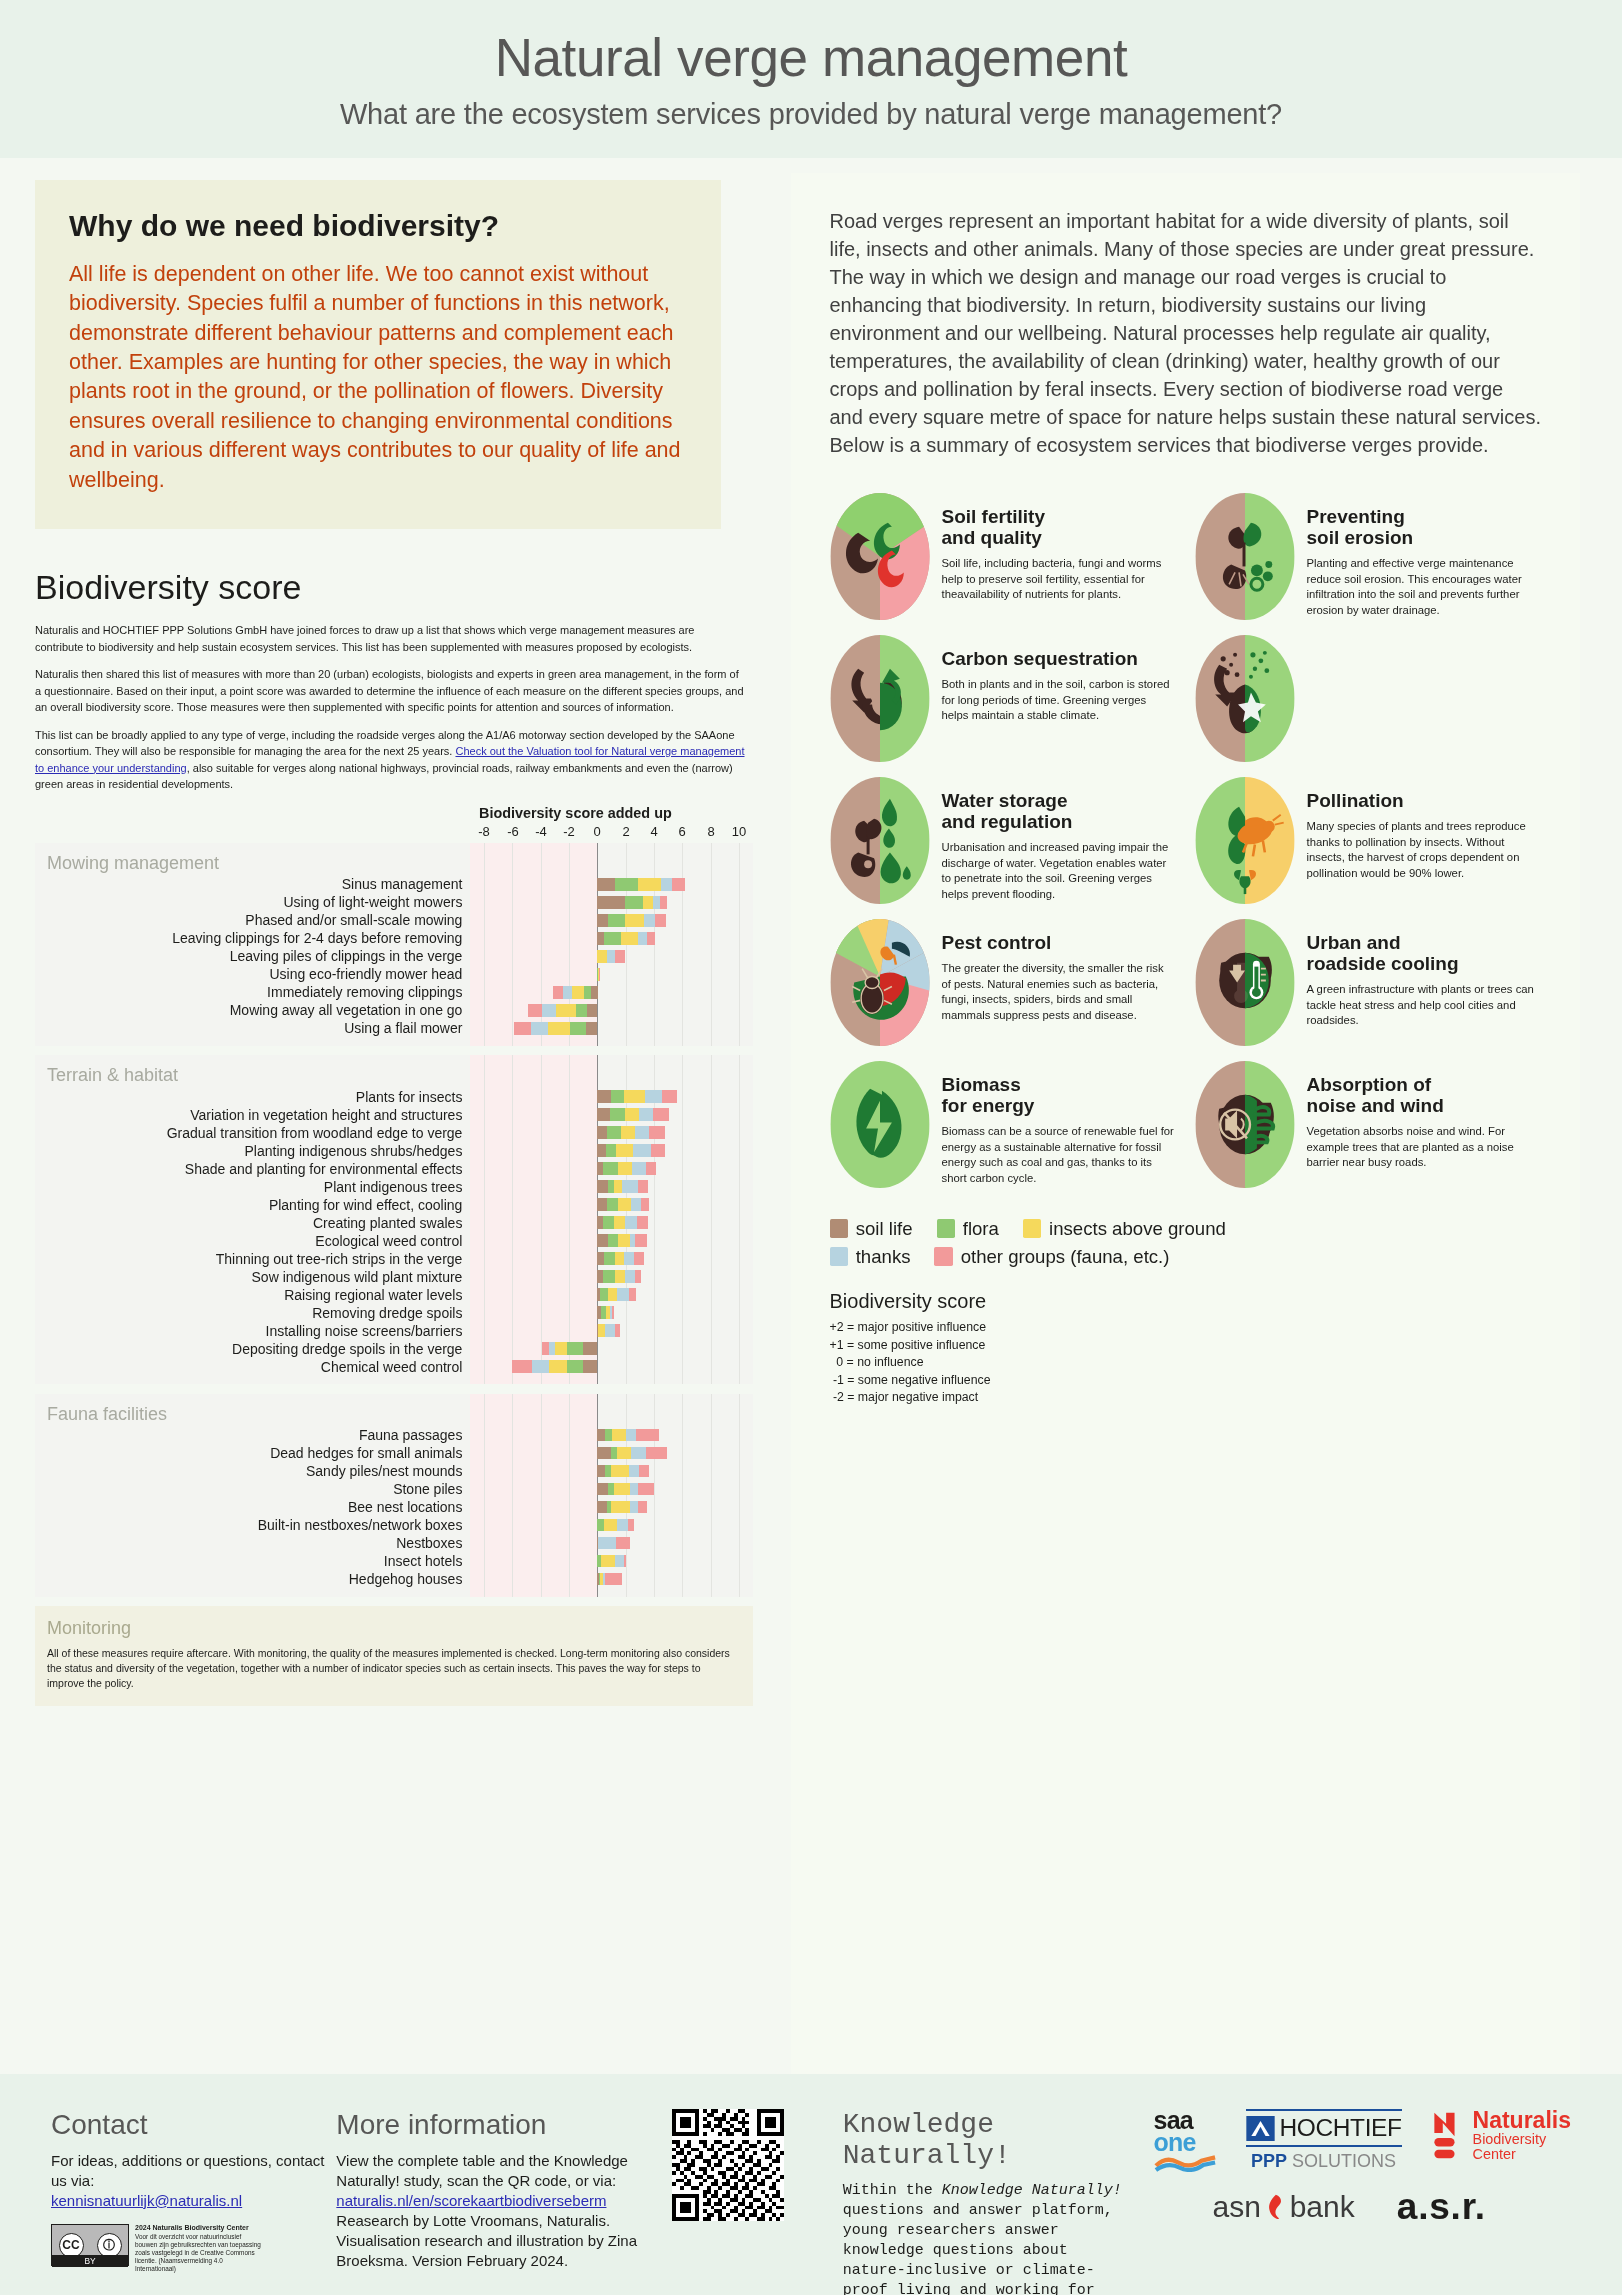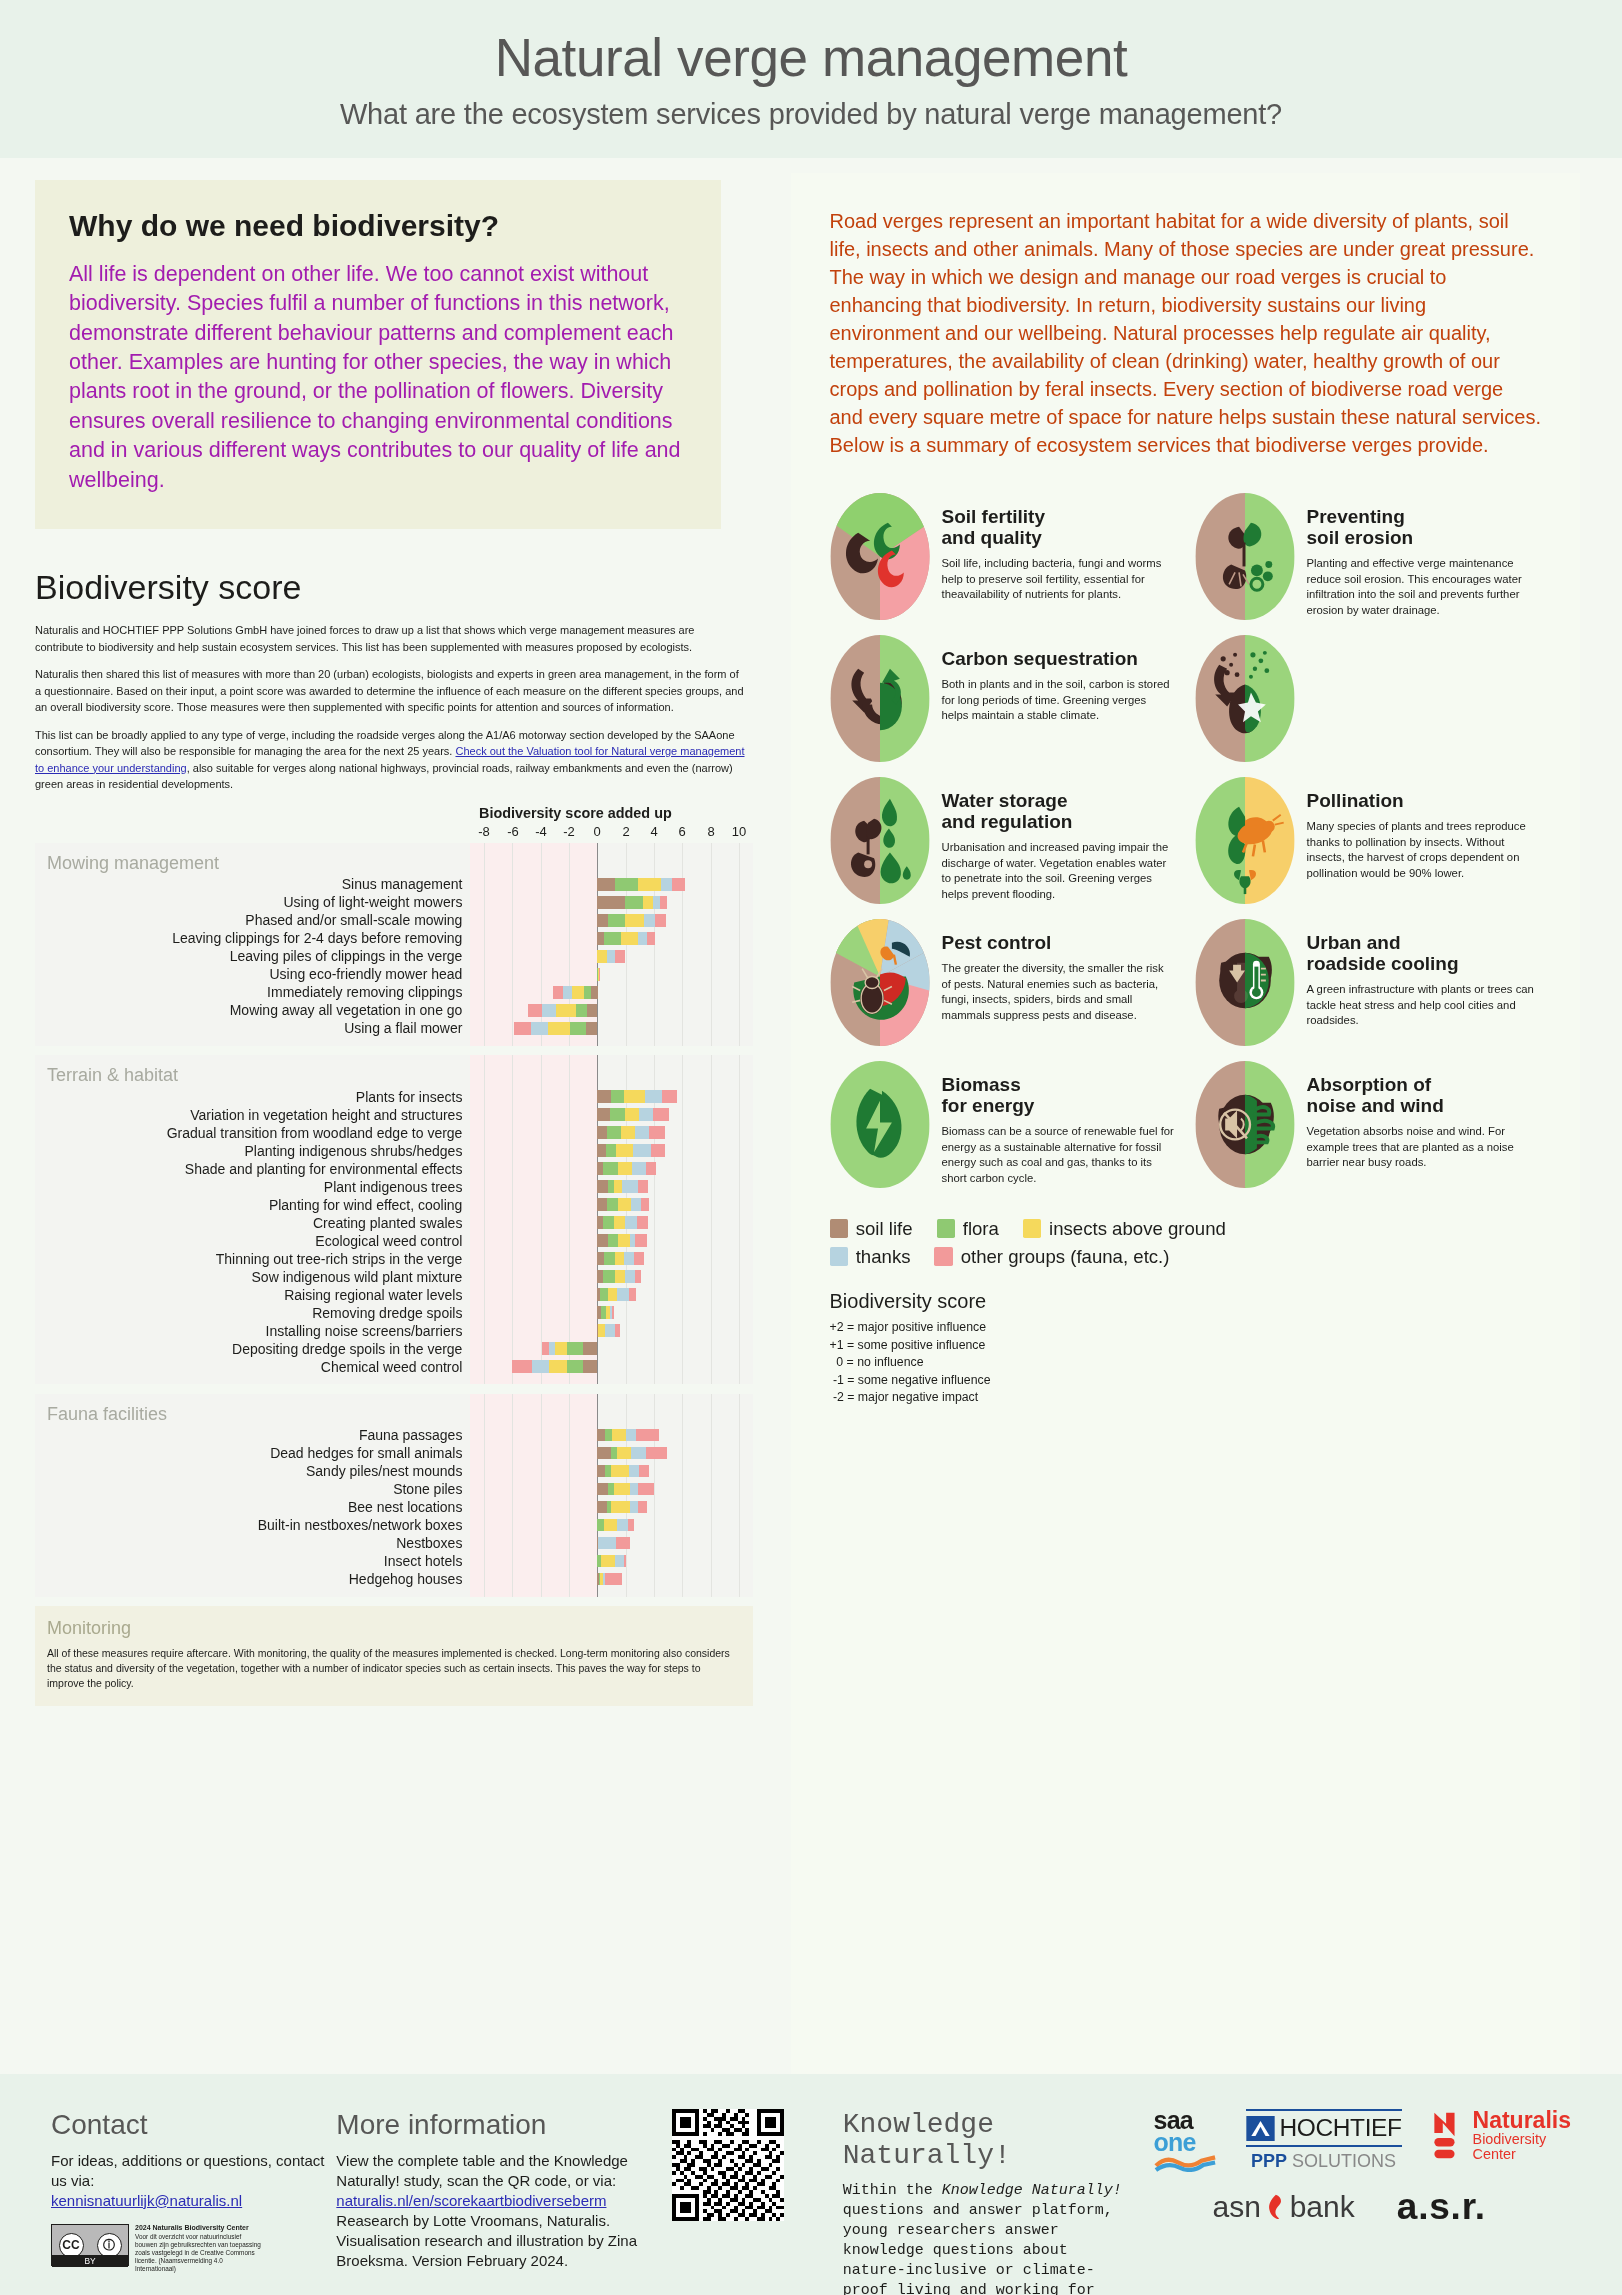--- a/index.html
+++ b/index.html
@@ -38,29 +38,29 @@
   .col-left { width: 777px; position: relative; padding: 22px 0 0 35px; }
   .col-right { width: 845px; position: relative; padding: 15px 42px 0 13.5px; }
 
   
   .why-box {
     background: #eef0dc;
     padding: 29px 34px 34px 34px;
     width: 686px;
   }
   .why-box h3 { font-size: 30px; font-weight: bold; margin-bottom: 17px; color: #1d1d1b; }
-  .why-box p { font-size: 21.5px; line-height: 1.37; color: #a21caf; }
+  .why-box p { font-size: 21.5px; line-height: 1.37; color: #c2410c; }
 
   
   .right-panel {
     background: #f6faf2;
     padding: 34px 39px 30px 39px;
     min-height: 1901px;
   }
-  .intro-text { font-size: 20px; line-height: 1.4; color: #c2410c; }
+  .intro-text { font-size: 20px; line-height: 1.4; color: #404040; }
 
   
   .bscore { margin-top: 39px; width: 710px; }
   .bscore h3 { font-size: 34px; font-weight: 400; color: #1d1d1b; margin-bottom: 15px; }
   .bscore p { font-size: 11px; line-height: 1.5; margin-bottom: 11px; }
   .bscore a { color: #2b2bb5; text-decoration: underline; }
 
   
   .chart-wrap { position: relative; width: 718px; margin-top: 12px; }
   .chart-title {

